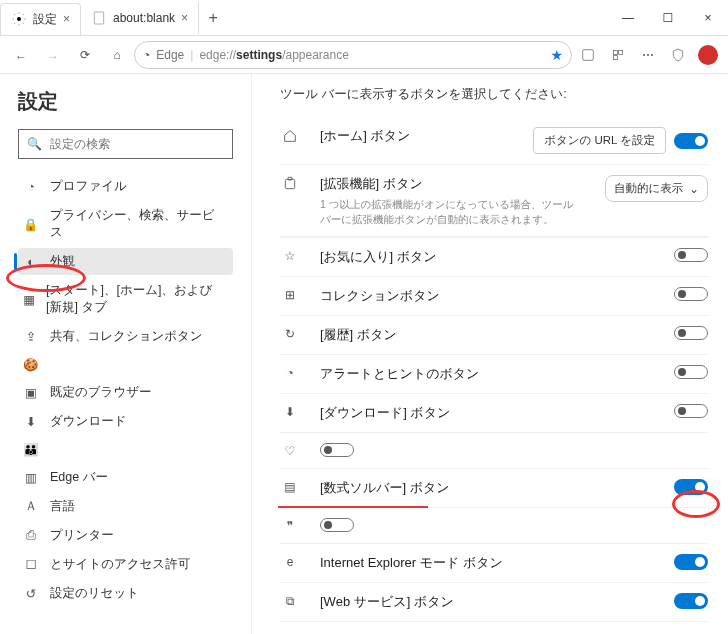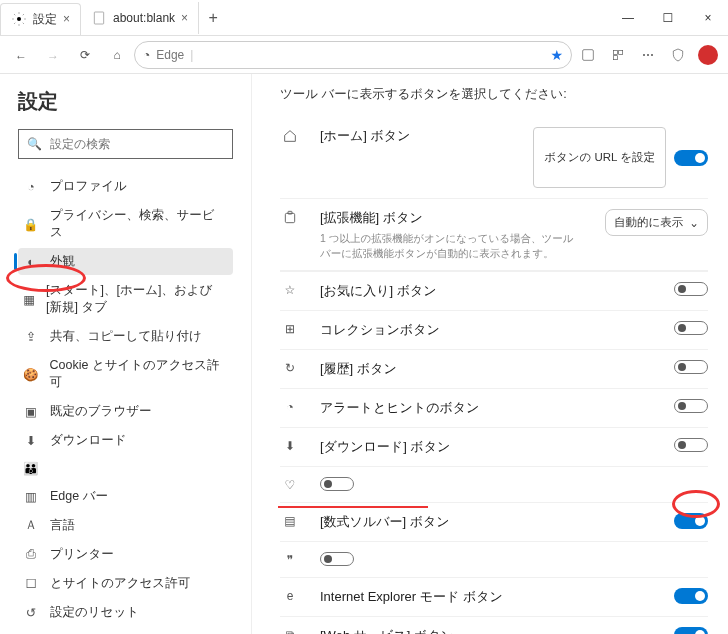--- a/index.html
+++ b/index.html
@@ -43,21 +43,21 @@
 
   
   .content { flex:1; padding: 12px 20px 12px 28px; overflow:auto; position:relative; }
   .content-header { font-size:12.5px; color:#333; margin-bottom:14px; }
   .row { display:flex; align-items:flex-start; padding: 10px 0; border-bottom:1px solid #f0f0f0; gap:20px; }
   .row:first-of-type { border-top:1px solid #f0f0f0; }
   .row .ricn { width:20px; display:flex; justify-content:center; color:#555; padding-top:1px; }
   .row .lbl { flex:1; font-size:13px; color:#222; }
   .row .sub { font-size:10.5px; color:#888; margin-top:4px; line-height:1.4; }
   .row .ctrl { display:flex; align-items:center; gap:8px; }
-  .linkbtn { border:1px solid #ccc; border-radius:4px; padding:22px 10px; font-size:11.5px; color:#333; background:#fff; }
+  .linkbtn { border:1px solid #ccc; border-radius:4px; padding:5px 10px; font-size:11.5px; color:#333; background:#fff; }
   .dropdown { border:1px solid #ccc; border-radius:8px; padding:5px 8px; font-size:11.5px; display:flex; align-items:center; gap:6px; }
 
   
   .toggle { width:34px; height:16px; border-radius:10px; position:relative; }
   .toggle::after { content:""; position:absolute; width:10px; height:10px; border-radius:50%; top:3px; background:#fff; }
   .toggle.on { background:#0078d4; }
   .toggle.on::after { right:3px; }
   .toggle.off { background:#fff; border:1px solid #777; height:14px; }
   .toggle.off::after { left:3px; top:2px; width:8px; height:8px; background:#555; }
 
@@ -99,20 +99,21 @@
 
 <div class="toolbar">
   <div class="tbtn">←</div>
   <div class="tbtn disabled">→</div>
   <div class="tbtn">⟳</div>
   <div class="tbtn">⌂</div>
   <div class="addr">
     <span>◔</span>
     <span class="brand">Edge</span>
     <span class="sep">|</span>
+    <span class="path"><span class="plain">edge://</span><b>settings</b><span class="plain">/appearance</span></span>
     <span class="star">★</span>
   </div>
   <div class="ricon">
       <svg viewBox="0 0 24 24">
         <rect x="4" y="4" width="16" height="16" rx="2" stroke="#555" fill="none"></rect>
       </svg>
     </div>
   <div class="ricon">
       <svg viewBox="0 0 24 24">
         <rect x="5" y="5" width="6" height="6" stroke="#555" fill="none"></rect>
@@ -157,25 +158,24 @@
         <div class="nav-item active">
           <span class="icn">◐</span>
           <span>外観</span>
         </div>
         <div class="nav-item">
           <span class="icn">▦</span>
           <span>[スタート]、[ホーム]、および [新規] タブ</span>
         </div>
         <div class="nav-item">
           <span class="icn">⇪</span>
-          <span>共有、コピーして貼り付け</span>
+          <span>共有、コレクションボタン</span>
         </div>
         <div class="nav-item">
           <span class="icn">🍪</span>
-          <span>Cookie とサイトのアクセス許可</span>
         </div>
         <div class="nav-item">
           <span class="icn">▣</span>
           <span>既定のブラウザー</span>
         </div>
         <div class="nav-item">
           <span class="icn">⬇</span>
           <span>ダウンロード</span>
         </div>
         <div class="nav-item">

